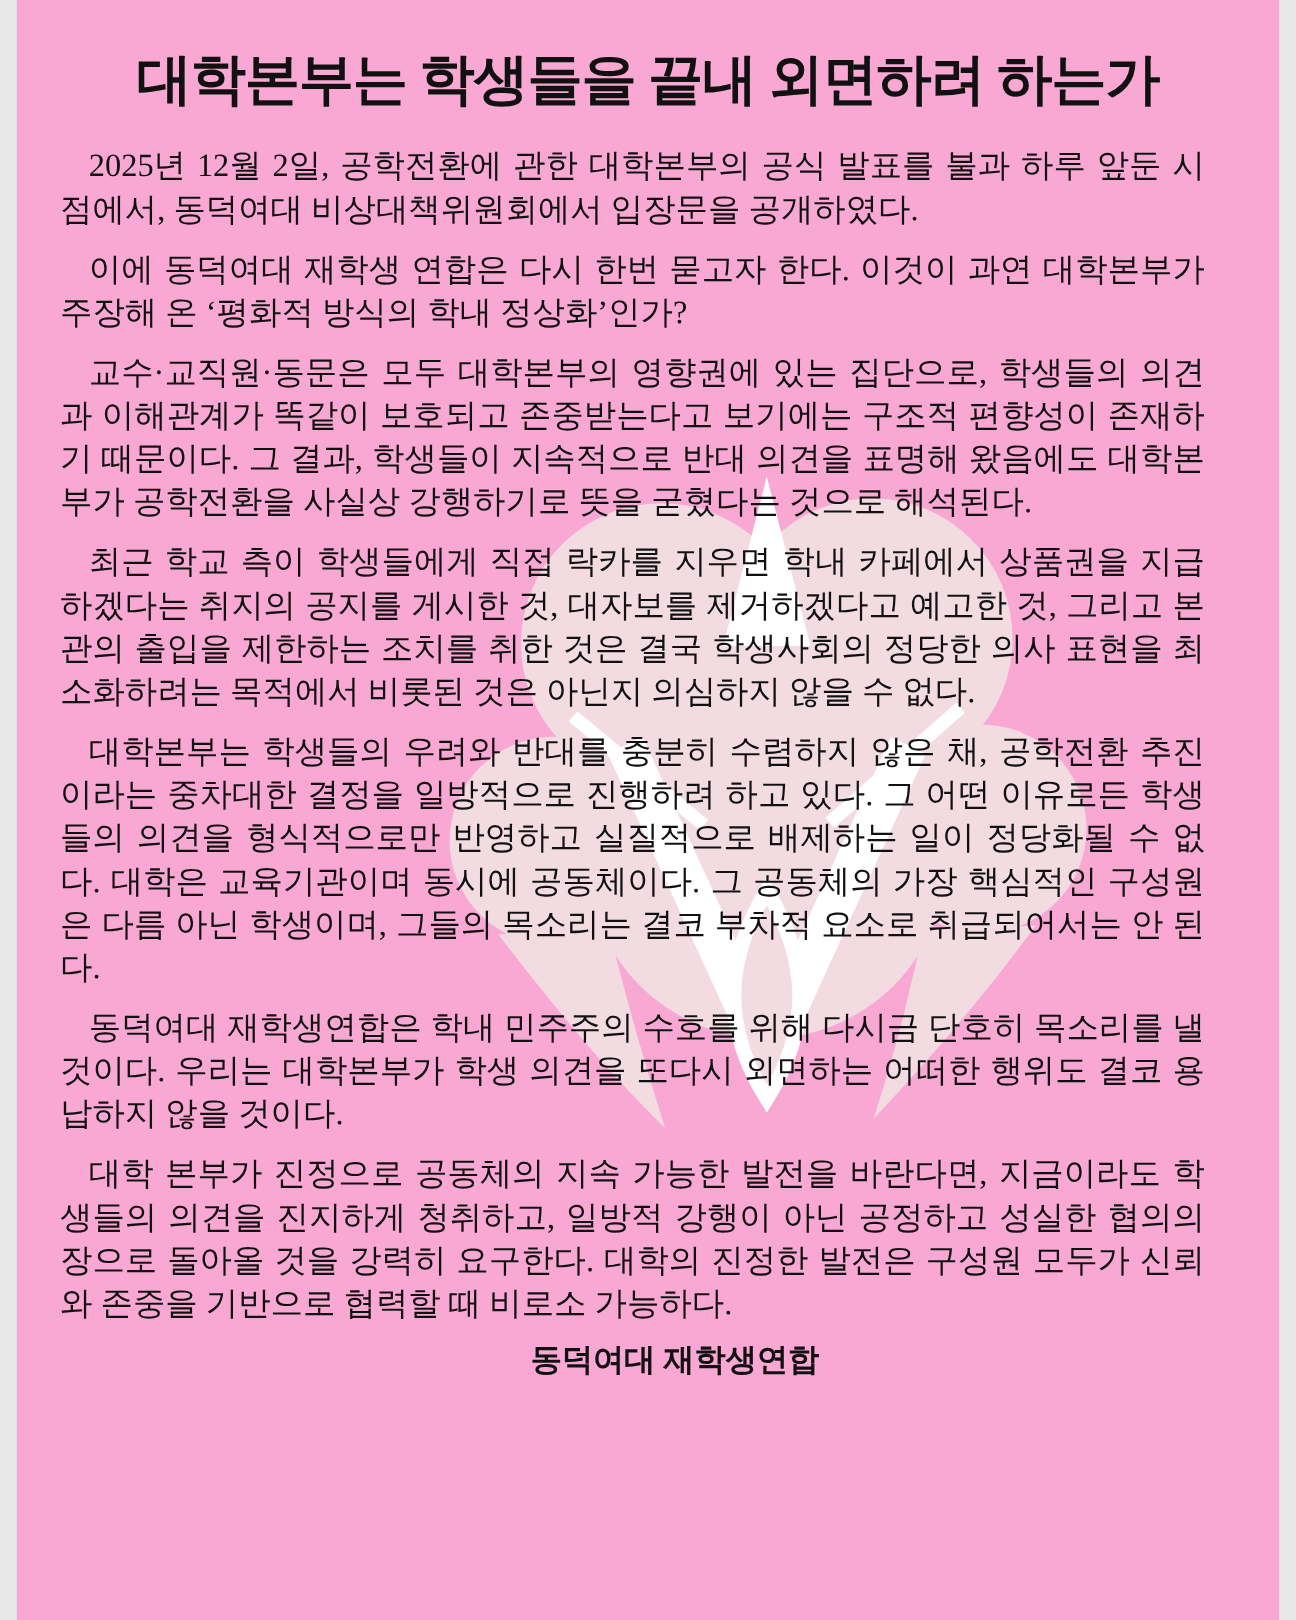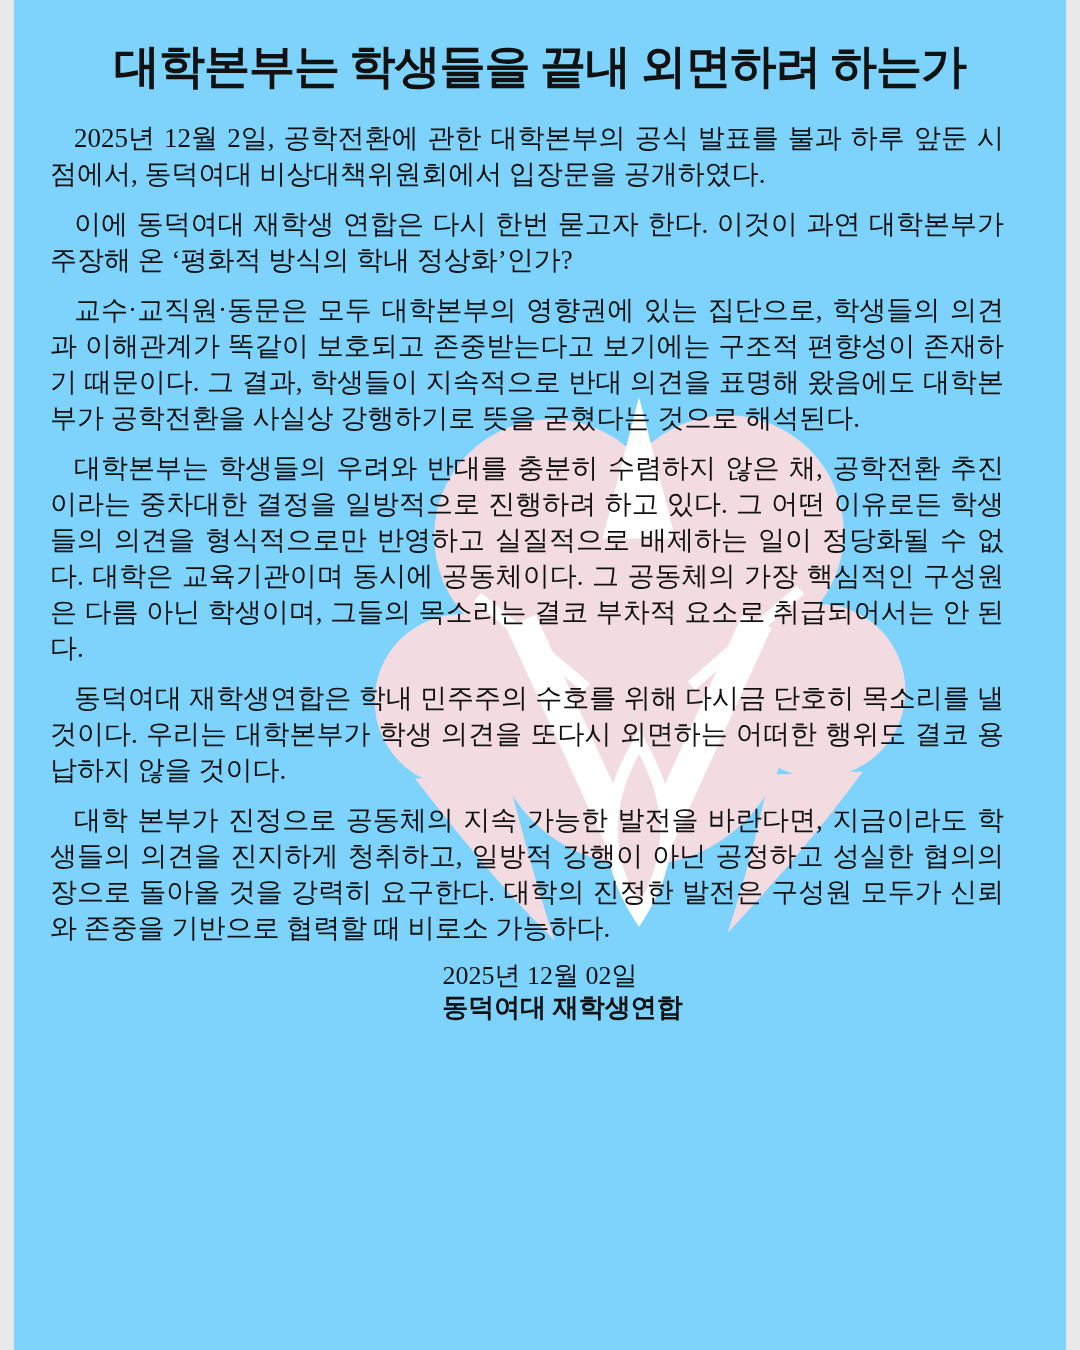--- a/index.html
+++ b/index.html
@@ -5,21 +5,21 @@
   html, body {
     margin: 0;
     padding: 0;
     background: #e8e8e8;
   }
   .page {
     position: relative;
     width: 1052px;
     height: 1350px;
     margin: 0 auto;
-    background: #7dd3fc;
+    background: #f9a8d4;
     overflow: hidden;
     font-family: "Liberation Serif", "DejaVu Serif", serif;
     color: #111111;
   }
   .watermark {
     position: absolute;
     left: 340px;
     top: 383px;
     width: 570px;
     height: 565px;
@@ -88,23 +88,23 @@
       <path d="M280,356 C314,412 318,468 280,528 C242,468 246,412 280,356 Z" stroke="#ffffff" stroke-width="12"></path>
     </g>
   </svg>
 
   <h1 class="title">대학본부는 학생들을 끝내 외면하려 하는가</h1>
 
   <div class="body-text">
     <p>2025년 12월 2일, 공학전환에 관한 대학본부의 공식 발표를 불과 하루 앞둔 시점에서, 동덕여대 비상대책위원회에서 입장문을 공개하였다.</p>
     <p>이에 동덕여대 재학생 연합은 다시 한번 묻고자 한다. 이것이 과연 대학본부가 주장해 온 ‘평화적 방식의 학내 정상화’인가?</p>
     <p>교수·교직원·동문은 모두 대학본부의 영향권에 있는 집단으로, 학생들의 의견과 이해관계가 똑같이 보호되고 존중받는다고 보기에는 구조적 편향성이 존재하기 때문이다. 그 결과, 학생들이 지속적으로 반대 의견을 표명해 왔음에도 대학본부가 공학전환을 사실상 강행하기로 뜻을 굳혔다는 것으로 해석된다.</p>
+    <p>최근 학교 측이 학생들에게 직접 락카를 지우면 학내 카페에서 상품권을 지급하겠다는 취지의 공지를 게시한 것, 대자보를 제거하겠다고 예고한 것, 그리고 본관의 출입을 제한하는 조치를 취한 것은 결국 학생사회의 정당한 의사 표현을 최소화하려는 목적에서 비롯된 것은 아닌지 의심하지 않을 수 없다.</p>
     <p>대학본부는 학생들의 우려와 반대를 충분히 수렴하지 않은 채, 공학전환 추진이라는 중차대한 결정을 일방적으로 진행하려 하고 있다. 그 어떤 이유로든 학생들의 의견을 형식적으로만 반영하고 실질적으로 배제하는 일이 정당화될 수 없다. 대학은 교육기관이며 동시에 공동체이다. 그 공동체의 가장 핵심적인 구성원은 다름 아닌 학생이며, 그들의 목소리는 결코 부차적 요소로 취급되어서는 안 된다.</p>
     <p>동덕여대 재학생연합은 학내 민주주의 수호를 위해 다시금 단호히 목소리를 낼 것이다. 우리는 대학본부가 학생 의견을 또다시 외면하는 어떠한 행위도 결코 용납하지 않을 것이다.</p>
     <p>대학 본부가 진정으로 공동체의 지속 가능한 발전을 바란다면, 지금이라도 학생들의 의견을 진지하게 청취하고, 일방적 강행이 아닌 공정하고 성실한 협의의 장으로 돌아올 것을 강력히 요구한다. 대학의 진정한 발전은 구성원 모두가 신뢰와 존중을 기반으로 협력할 때 비로소 가능하다.</p>
   </div>
 
   <div class="footer">
-    <div class="date">2025년 12월 02일</div>
     <div class="signature">동덕여대 재학생연합</div>
   </div>
 
 </div>
 
 </body></html>

